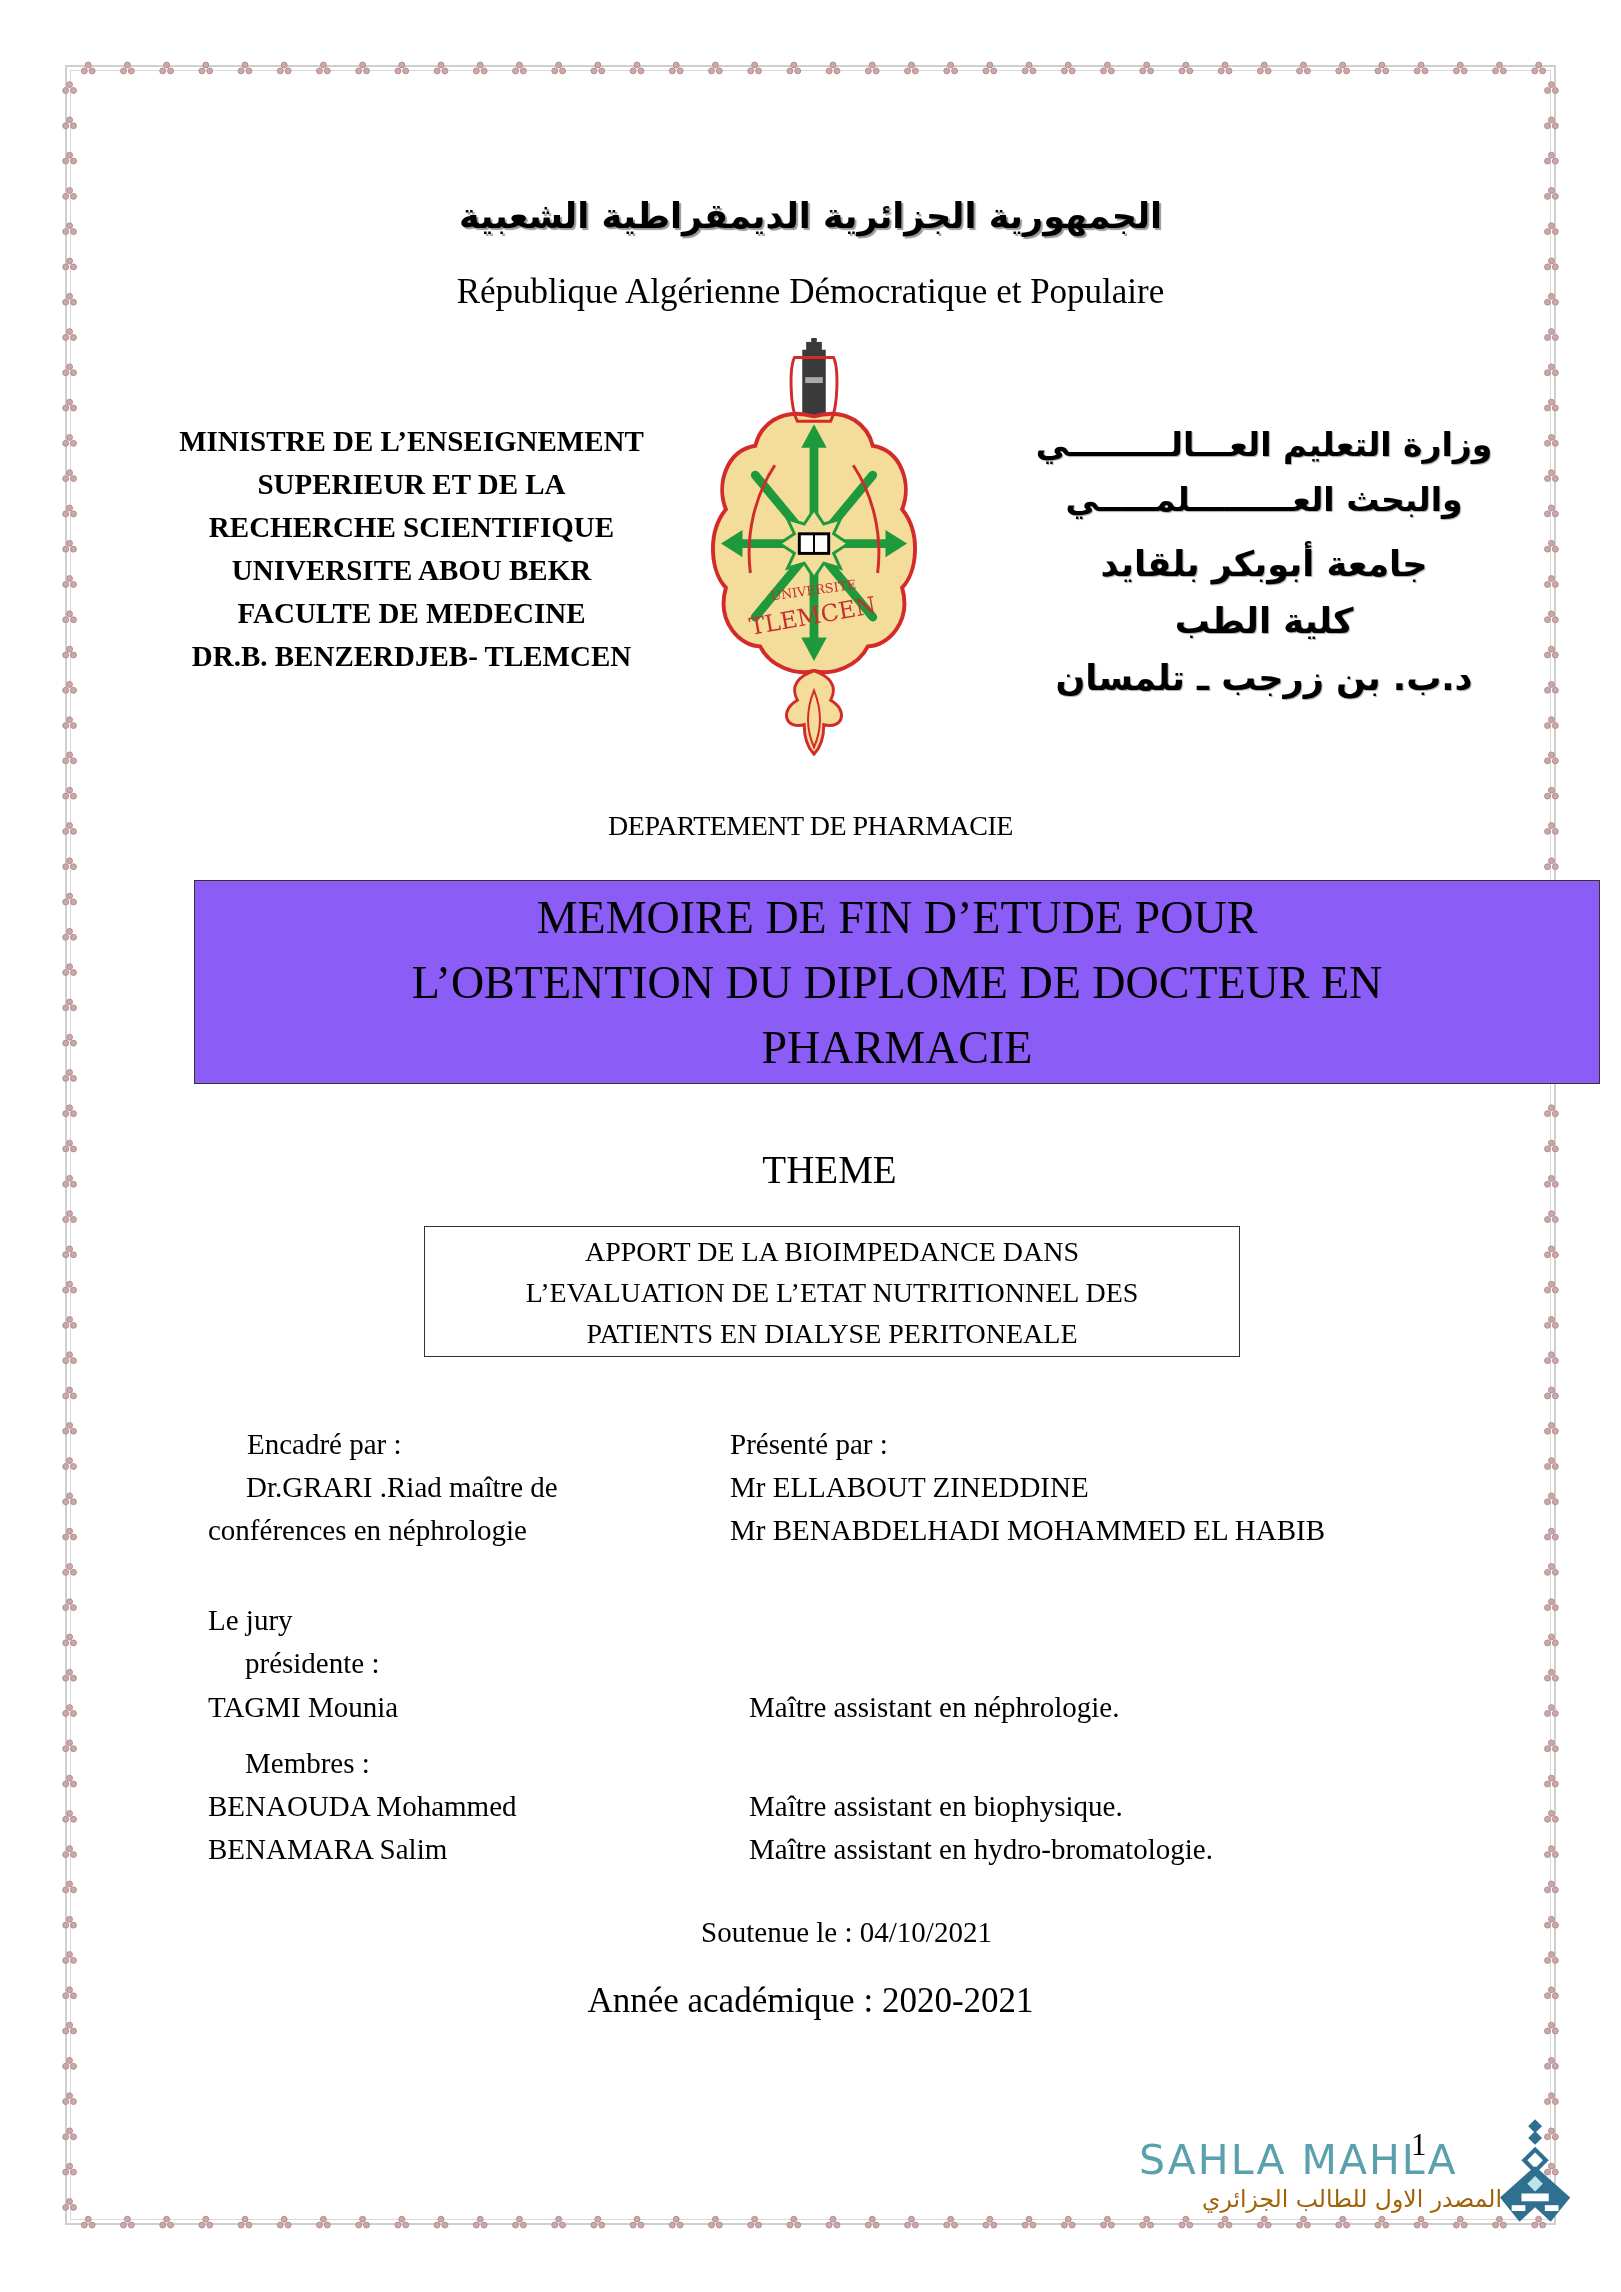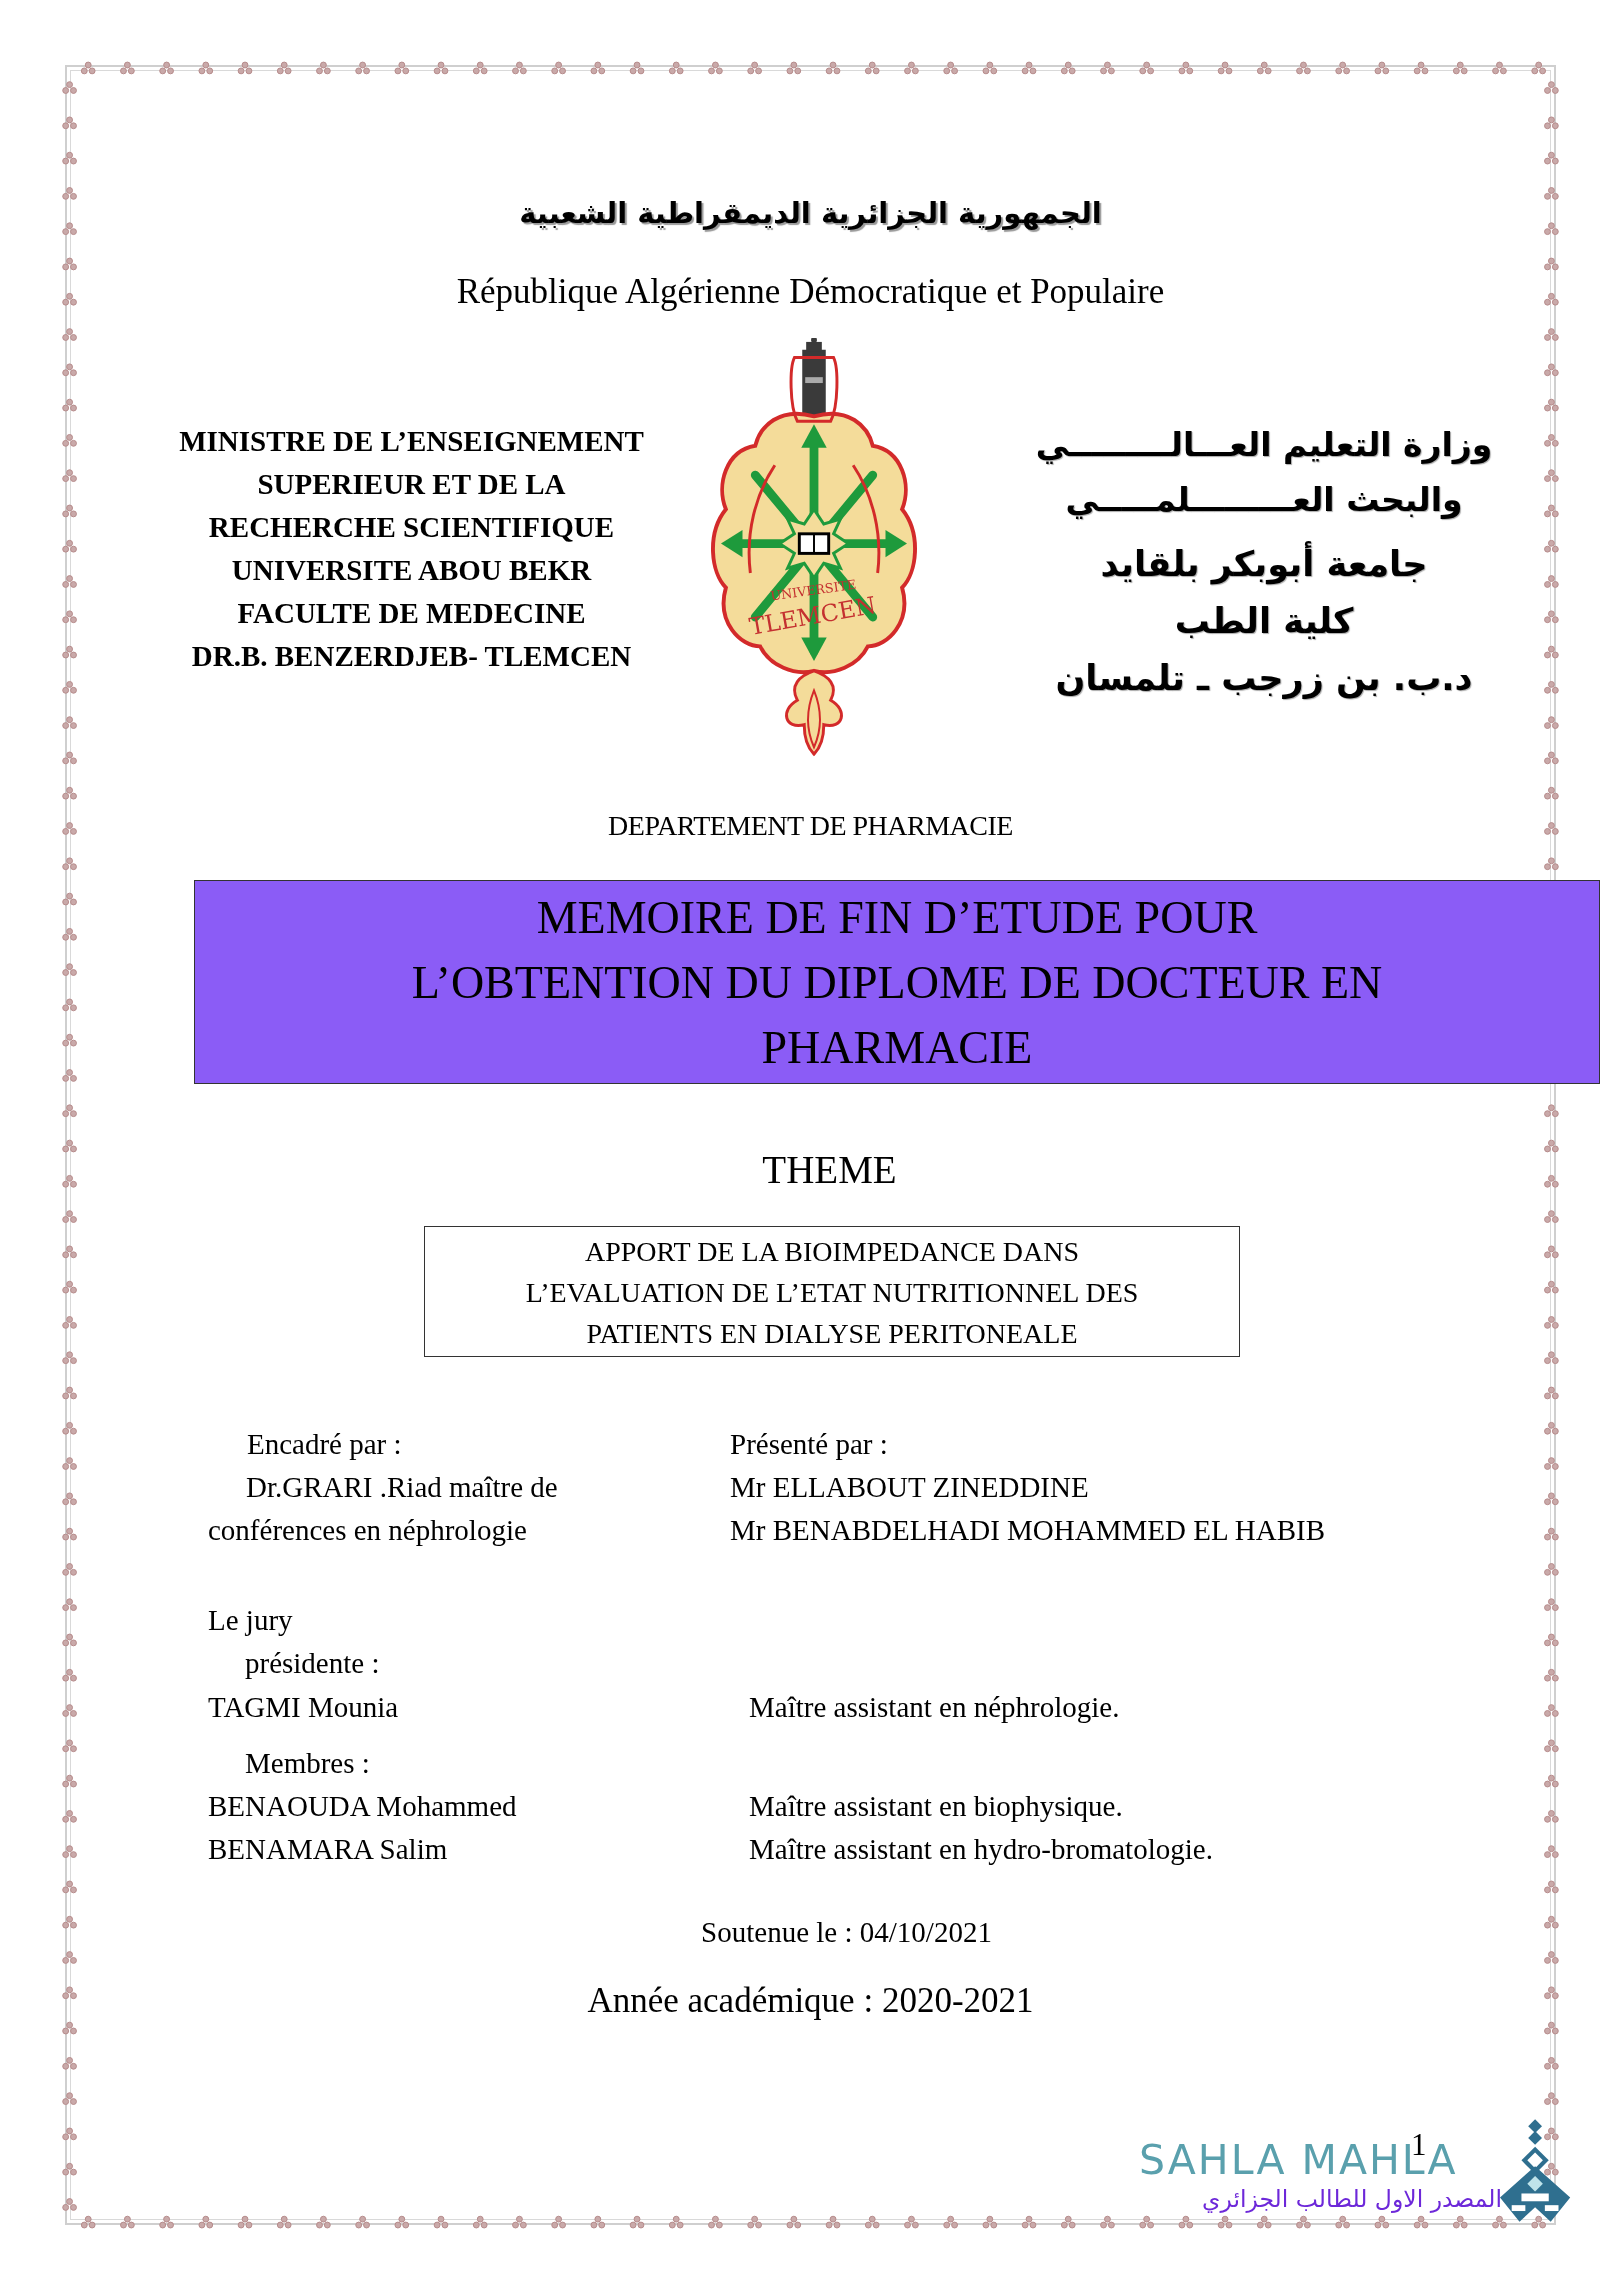--- a/index.html
+++ b/index.html
@@ -17,21 +17,21 @@
   .border-inner {
     position: absolute; left: 70px; top: 70px; width: 1481px; height: 2150px;
     border: 1px solid #d9d9d9; box-sizing: border-box;
   }
   .orn-layer { position: absolute; left: 0; top: 0; width: 1621px; height: 2293px; pointer-events: none; }
 
   .center-text { position: absolute; left: 0; width: 1621px; text-align: center; }
 
   .arabic-title {
     top: 196px; font-family: "DejaVu Sans", sans-serif; font-weight: bold;
-    font-size: 29px; direction: rtl; text-shadow: 2px 2px 1px #999;
+    font-size: 35px; direction: rtl; text-shadow: 2px 2px 1px #999;
   }
   .fr-republic { top: 272px; font-size: 35px; }
 
   .left-block {
     left: 137px; top: 420px; width: 549px; text-align: center;
     font-weight: bold; font-size: 29px; line-height: 43px;
   }
   .right-block {
     left: 1029px; top: 417px; width: 470px; text-align: center; direction: rtl;
     font-family: "DejaVu Sans", sans-serif; font-weight: bold;
@@ -78,21 +78,21 @@
   .soutenue { top: 1916px; font-size: 29px; margin-left: 36px; }
   .annee { top: 1981px; font-size: 35px; }
 
   .page-num { left: 1411px; top: 2127px; font-size: 31px; }
   .sahla { left: 1139px; top: 2137px; width: 372px; }
   .sahla-name {
     font-family: "DejaVu Sans", sans-serif; font-size: 41px; color: #5aa0ad;
     letter-spacing: 2px; font-weight: normal; line-height: 47px;
   }
   .sahla-ar {
-    font-family: "DejaVu Sans", sans-serif; font-size: 23.5px; color: #6d28d9;
+    font-family: "DejaVu Sans", sans-serif; font-size: 23.5px; color: #a16207;
     direction: rtl; text-align: right; line-height: 31px; width: 363px;
   }
   .sahla-logo { left: 1500px; top: 2119px; width: 78px; height: 108px; }
 </style>
 </head>
 <body>
 
 <div class="border-outer"></div>
 <div class="border-inner"></div>
 <svg class="orn-layer" id="orn-layer" viewBox="0 0 1654 2339">

